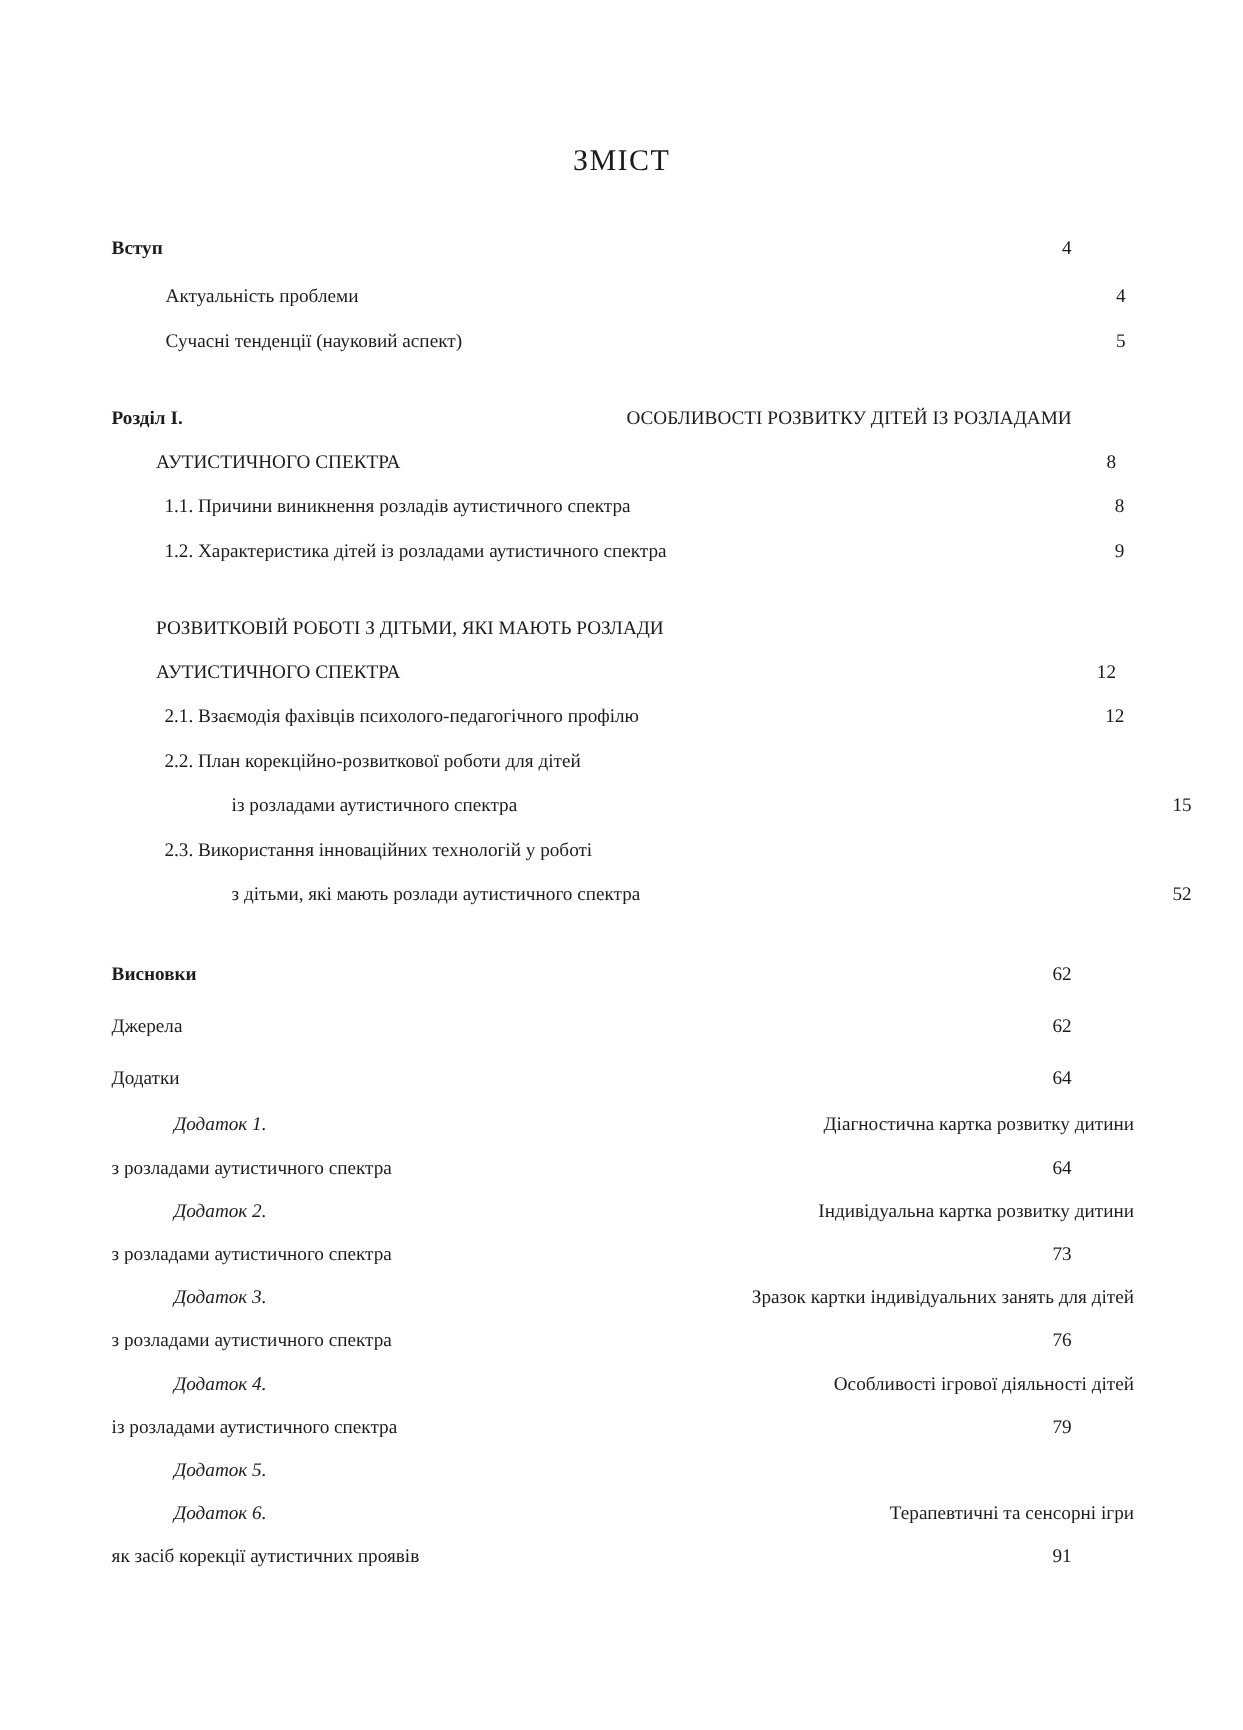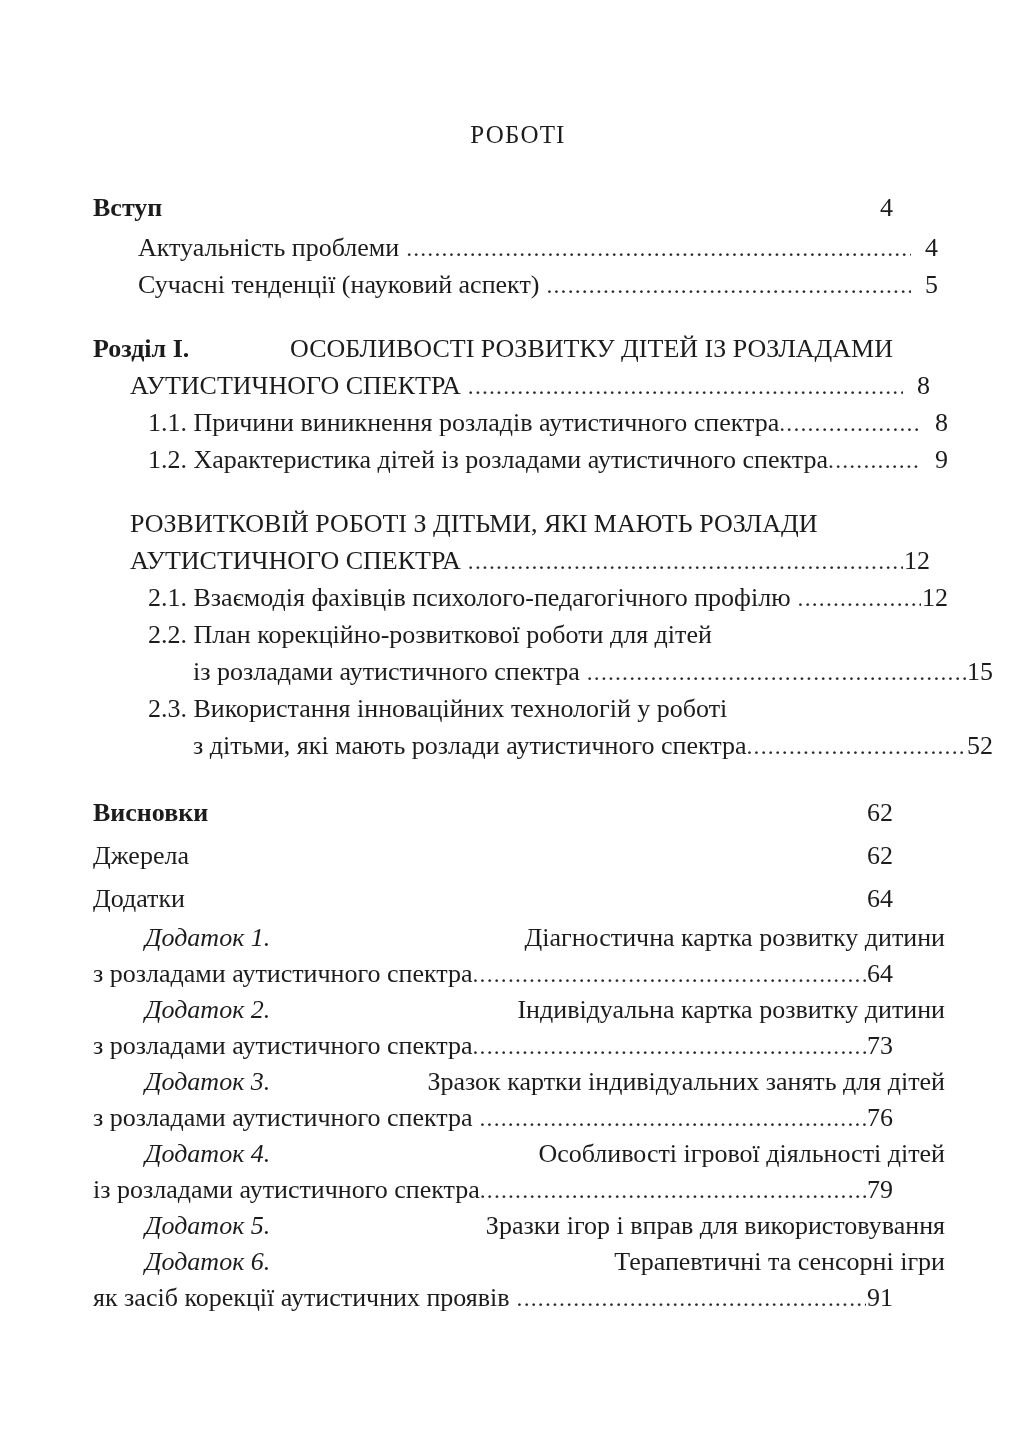--- a/index.html
+++ b/index.html
@@ -42,21 +42,21 @@
     left: 93px;
     top: 186px;
     width: 800px;
   }
 
   
   .entry {
     display: flex;
     align-items: baseline;
     width: 100%;
-    font-size: 26px;
+    font-size: 16px;
     line-height: 37px;
     color: #1c1c1c;
     white-space: nowrap;
   }
   .entry .label {
     flex: 0 0 auto;
     white-space: nowrap;
   }
   .entry .leader {
     flex: 1 1 auto;
@@ -78,40 +78,40 @@
     text-align: right;
     min-width: 26px;
     padding-left: 1px;
   }
   .entry.noleader { justify-content: space-between; }
 
   
   .lvl0 { margin-left: 0px; }
   .lvl1 { margin-left: 45px; }
   .lvl-cont { margin-left: 37px; }      
-  .lvl-sub { margin-left: 55px; }       
+  .lvl-sub { margin-left: 44px; }       
   .lvl-subcont { margin-left: 100px; }  
   .lvl-app { margin-left: 52px; }       
   .lvl-appcont { }  
 
   .bold { font-weight: 700; }
   .ital { font-style: italic; }
   .gap-md { height: 27px; }
 
   .tight { line-height: 36px; }
   .wide  { line-height: 43px; }
 
   .sp-before-leader { padding-right: 7px; }
 </style>
 </head>
 <body>
 
 <div class="page">
 
-  <div class="toc-title">РОБОТІ</div>
+  <div class="toc-title">ЗМІСТ</div>
 
   <div class="toc">
 
     <div class="entry lvl0 wide">
       <span class="label bold">Вступ</span>
       <span class="leader"></span>
       <span class="page-num">4</span>
     </div>
 
     <div class="entry lvl1">
@@ -245,21 +245,20 @@
       <span class="label"> Особливості ігрової діяльності дітей</span>
     </div>
     <div class="entry lvl-appcont tight">
       <span class="label">із розладами аутистичного спектра</span>
       <span class="leader"></span>
       <span class="page-num">79</span>
     </div>
 
     <div class="entry lvl-app noleader tight">
       <span class="label ital">Додаток 5.</span>
-      <span class="label"> Зразки ігор і вправ для використовування</span>
     </div>
 
     <div class="entry lvl-app noleader tight">
       <span class="label ital">Додаток 6.</span>
       <span class="label"> Терапевтичні та сенсорні ігри</span>
     </div>
     <div class="entry lvl-appcont tight">
       <span class="label sp-before-leader">як засіб корекції аутистичних проявів </span>
       <span class="leader"></span>
       <span class="page-num">91</span>

